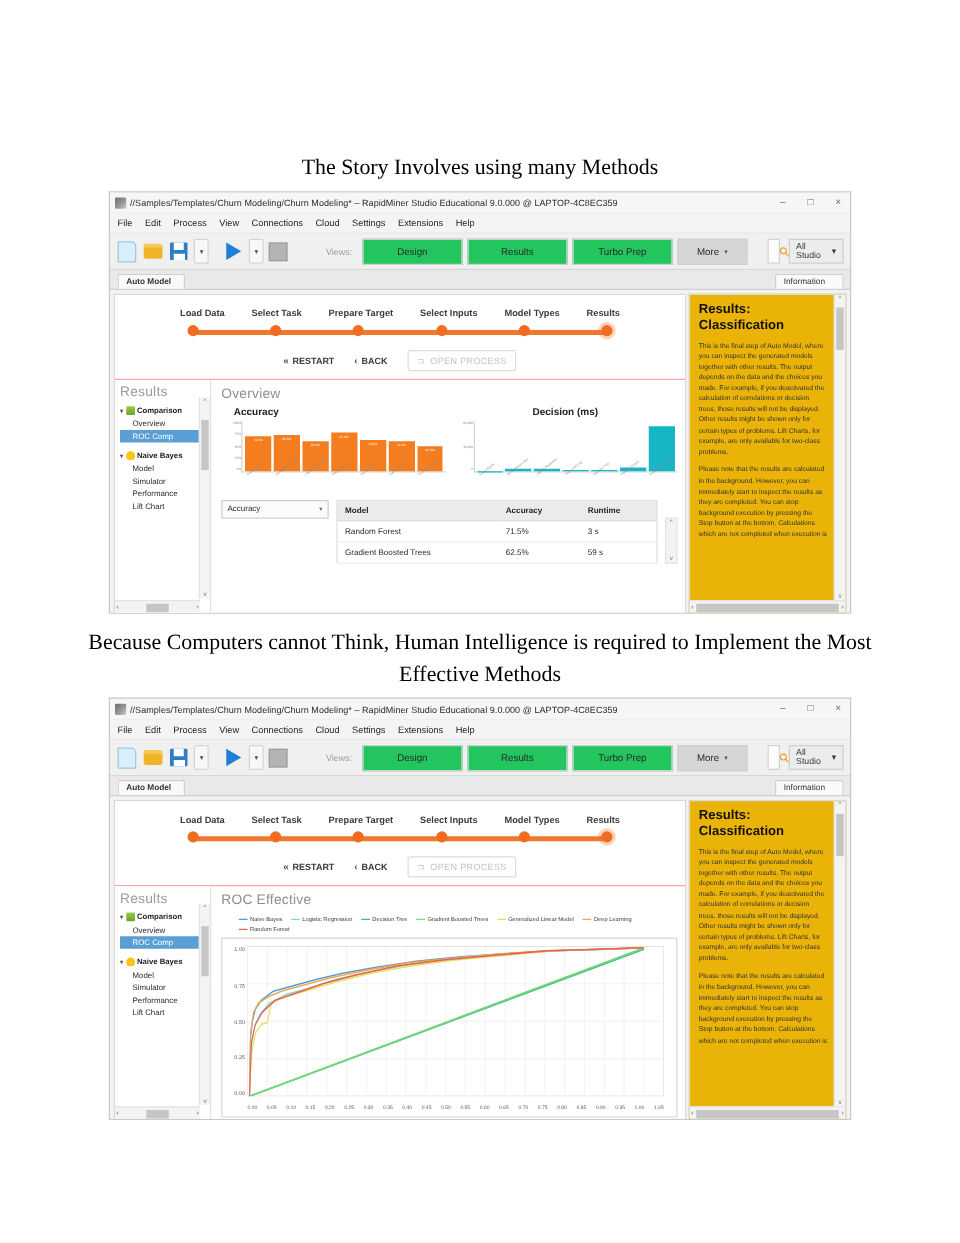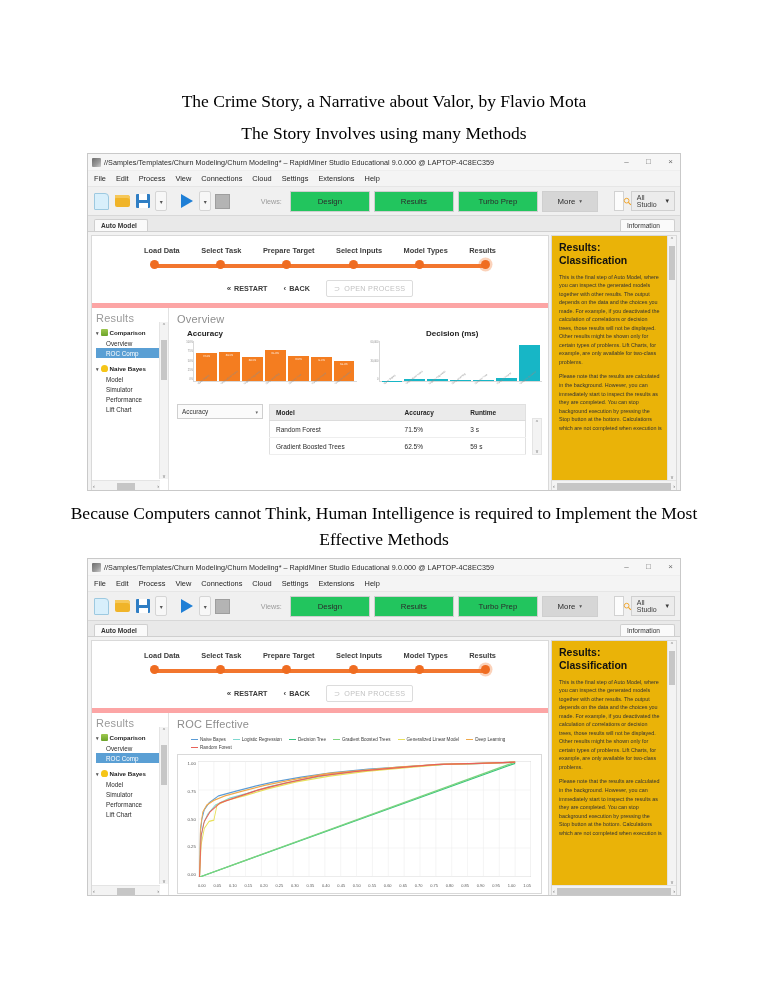--- a/index.html
+++ b/index.html
@@ -268,21 +268,21 @@
     margin: 3px 3px 3px 0;
     overflow: hidden;
     position: relative;
     flex: none;
   }
 
   
   .wizard {
     padding: 10px 0 6px;
     background: #fff;
-    border-bottom: 5px solid #fca5a5;
+    border-bottom: 1px solid #fca5a5;
   }
   .wiz-labels {
     display: flex;
     padding: 0 52px;
     justify-content: space-between;
   }
   .wiz-labels span {
     font-size: 7.4px;
     font-weight: bold;
     color: #3c3c3c;
@@ -650,21 +650,20 @@
     padding: 0 1px;
   }
   .info-hscroll .arr { font-size: 5.5px; color: #666; }
   .info-hthumb { height: 7px; flex: 1; margin: 0 2px; background: #c6c6c6; }
 </style>
 </head>
 <body>
 
 <div class="page">
 
-  <div class="doc-heading h-line1">The Crime Story, a Narrative about Valor, by Flavio Mota</div>
   <div class="doc-heading h-line2">The Story Involves using many Methods</div>
 
   <div class="rm-window" id="window-1">
     <div class="titlebar">
       <div class="tb-appicon"></div>
       <div class="tb-title">//Samples/Templates/Churn Modeling/Churn Modeling* – RapidMiner Studio Educational 9.0.000 @ LAPTOP-4C8EC359</div>
       <div class="tb-controls">
         <div class="tb-btn">–</div>
         <div class="tb-btn">□</div>
         <div class="tb-btn">×</div>

